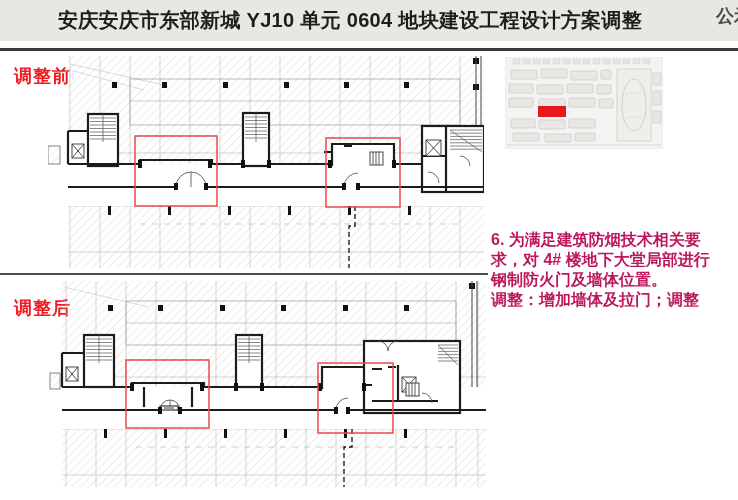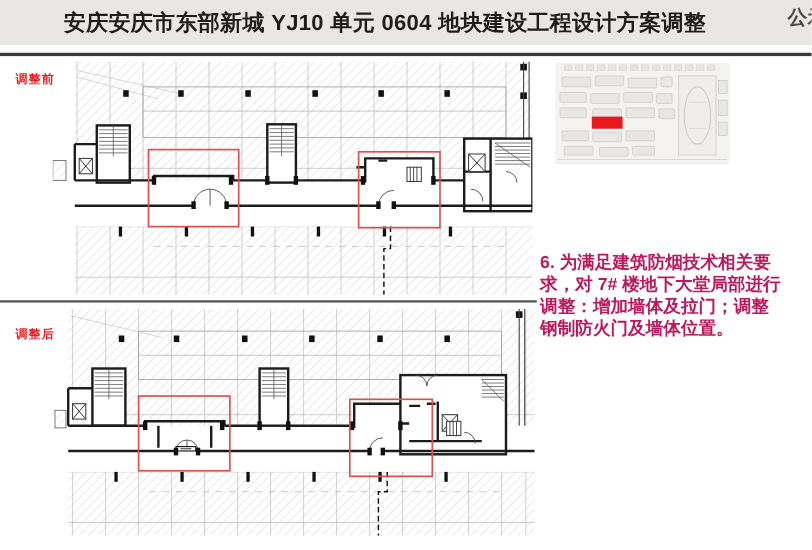--- a/index.html
+++ b/index.html
@@ -17,21 +17,21 @@
     letter-spacing:0.3px; white-space:nowrap;
   }
   .header .notice{
     position:absolute; right:14px; top:4px; font-size:18px; font-weight:bold; color:#4a4a4a;
   }
   .header-rule{
     position:absolute; top:48px; left:0; width:738px; height:3px; background:#3a3a3a;
   }
   
   .section-label{
-    position:absolute; left:14px; font-size:11px; font-weight:bold; color:#ee1c22;
+    position:absolute; left:14px; font-size:18px; font-weight:bold; color:#ee1c22;
     letter-spacing:1px; white-space:nowrap;
   }
   .label-before{top:64px;}
   .label-after{top:296px;}
   
   .plan-before{position:absolute; left:48px; top:56px;}
   .plan-after{position:absolute; left:48px; top:281px;}
   .plans-divider{
     position:absolute; top:273px; left:0; width:488px; height:2px; background:#4f4f4f;
   }
@@ -345,18 +345,18 @@
       <ellipse cx="129" cy="48" rx="12" ry="26" fill="none" stroke="#cfcecb" stroke-width="1"></ellipse>
       <line x1="121" y1="36" x2="137" y2="36" stroke="#d6d5d2" stroke-width="0.6"></line>
       <line x1="121" y1="60" x2="137" y2="60" stroke="#d6d5d2" stroke-width="0.6"></line>
     </g>
     <rect x="33" y="49" width="28" height="11" fill="#e8181d"></rect>
     <line x1="2" y1="88" x2="156" y2="88" stroke="#d8d7d4" stroke-width="1"></line>
   </svg>
 
   <div class="note">
     <div class="note-line">6. 为满足建筑防烟技术相关要</div>
-    <div class="note-line">求，对 7# 楼地下大堂局部进行</div>
+    <div class="note-line">求，对 4# 楼地下大堂局部进行</div>
+    <div class="note-line">钢制防火门及墙体位置。</div>
     <div class="note-line">调整：增加墙体及拉门；调整</div>
-    <div class="note-line">钢制防火门及墙体位置。</div>
   </div>
 
 </div>
 
 </body></html>

